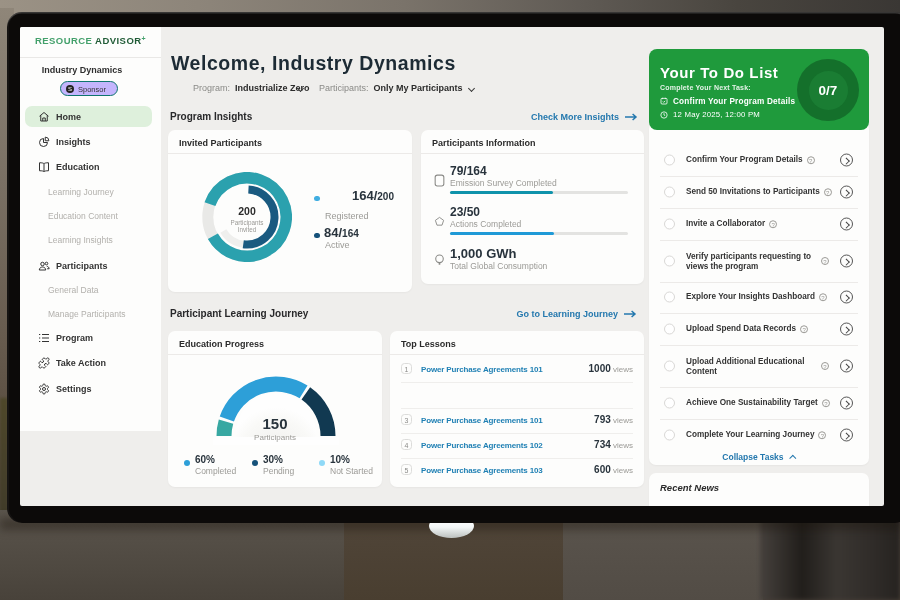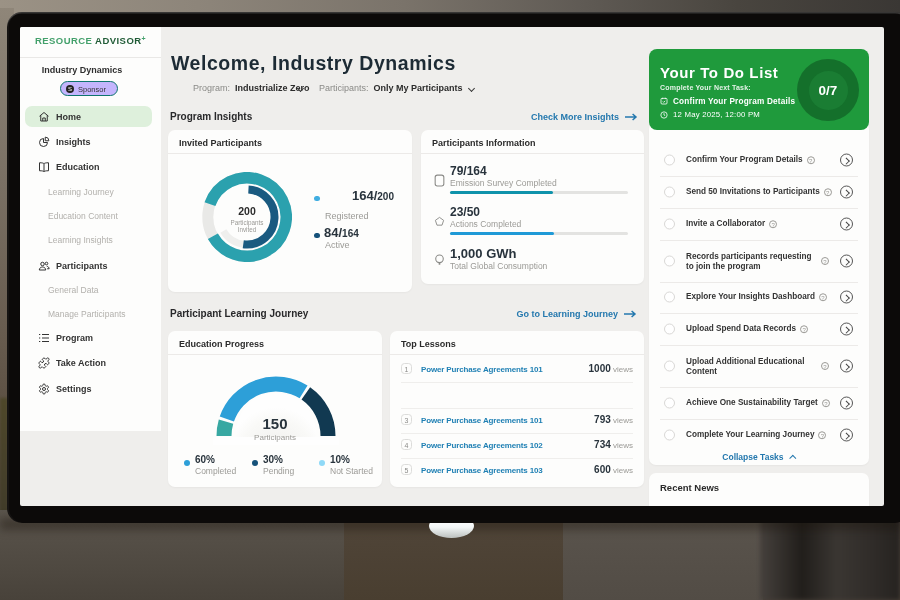--- a/index.html
+++ b/index.html
@@ -257,21 +257,21 @@
       </div>
     <div class="tdiv" style="top:181px;"></div>
     <div class="trow" style="top:183px;height:28px;">
         <span class="tcirc"></span>
         <span class="ttxt">Invite a Collaborator<span class="tq">?</span></span>
         <span class="tchev"></span>
       </div>
     <div class="tdiv" style="top:213px;"></div>
     <div class="trow" style="top:215px;height:38px;">
         <span class="tcirc"></span>
-        <span class="ttxt" style="width:128px;">Records participants requesting to join the program</span>
+        <span class="ttxt" style="width:128px;">Verify participants requesting to views the program</span>
         <span class="abs tq" style="left:172px;top:15px;margin:0;">?</span>
         <span class="tchev"></span>
       </div>
     <div class="tdiv" style="top:255px;"></div>
     <div class="trow" style="top:256px;height:28px;">
         <span class="tcirc"></span>
         <span class="ttxt">Explore Your Insights Dashboard<span class="tq">?</span></span>
         <span class="tchev"></span>
       </div>
     <div class="tdiv" style="top:286px;"></div>
@@ -295,16 +295,16 @@
       </div>
     <div class="tdiv" style="top:392px;"></div>
     <div class="trow" style="top:394px;height:28px;">
         <span class="tcirc"></span>
         <span class="ttxt">Complete Your Learning Journey<span class="tq">?</span></span>
         <span class="tchev"></span>
       </div>
   </div>
   <div class="abs" style="left:629px;top:425px;width:220px;text-align:center;font-size:8.5px;font-weight:700;color:#2478ae;">Collapse Tasks &nbsp;&nbsp;<span style="display:inline-block;width:5px;height:5px;border-left:1.6px solid #2478ae;border-top:1.6px solid #2478ae;transform:rotate(45deg) translateY(1px);"></span></div>
 
-  <div class="card" style="left:629px;top:446px;width:220px;height:40px;">
+  <div class="card" style="left:629px;top:446px;width:220px;height:40px;font-style:italic;">
     <div class="abs" style="left:11px;top:9px;font-size:9.5px;font-weight:700;color:#2b2b2b;">Recent News</div>
   </div>
 </div>
 
 </body></html>

